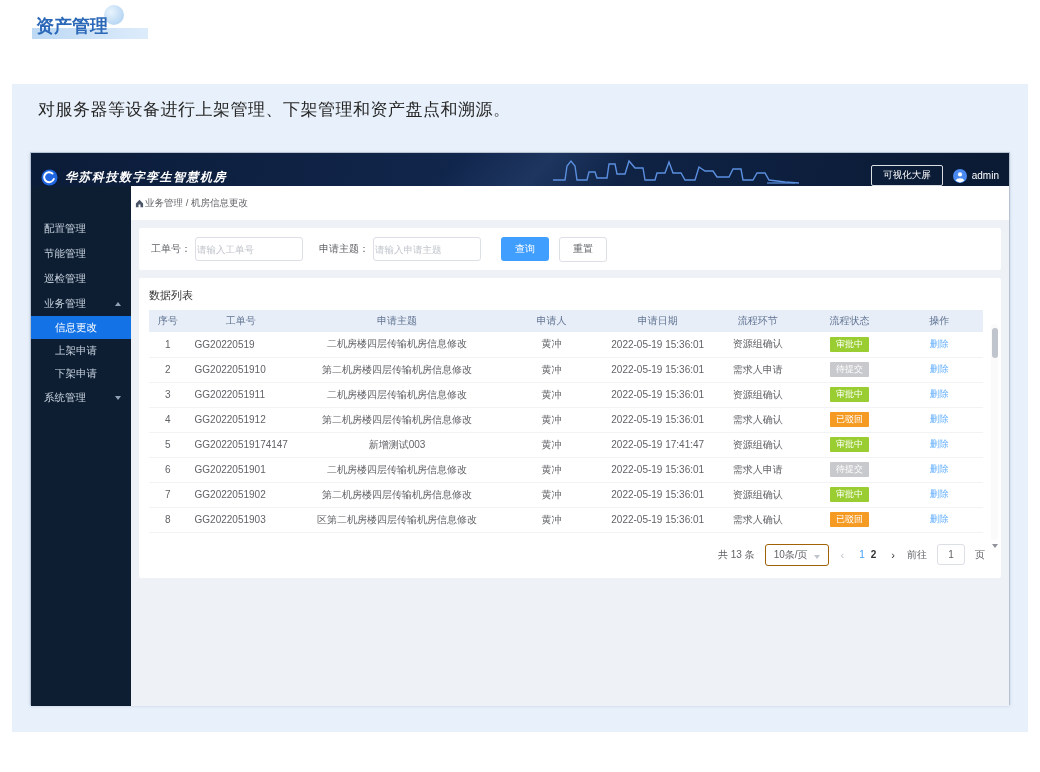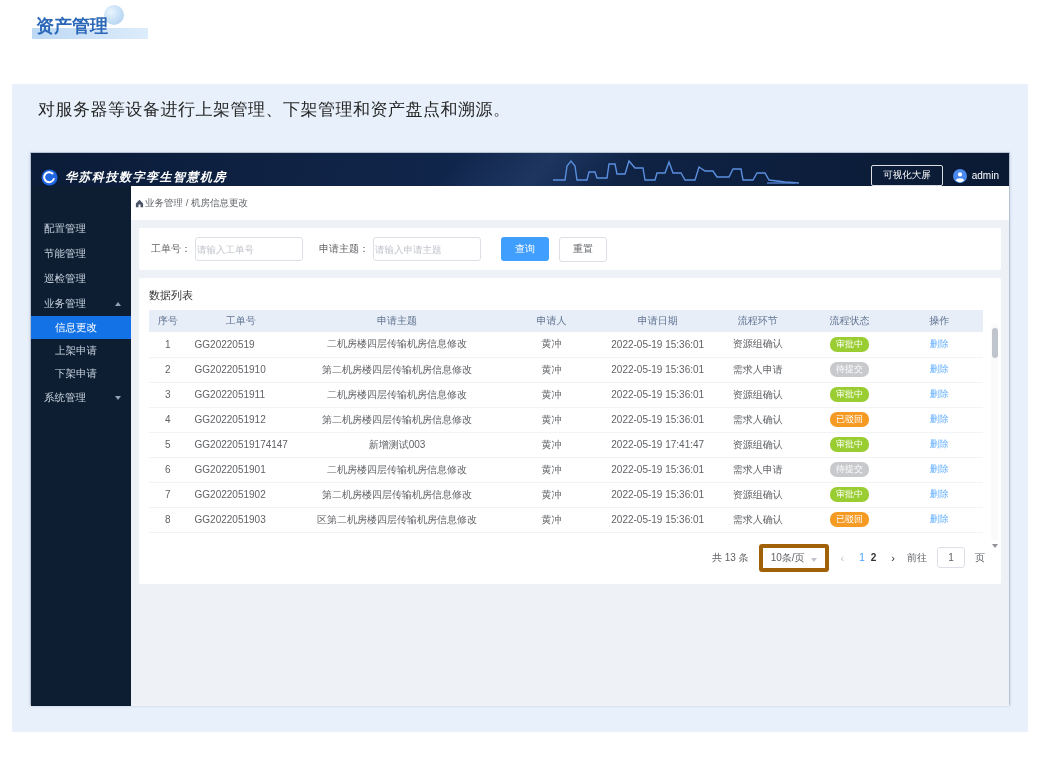--- a/index.html
+++ b/index.html
@@ -69,38 +69,38 @@
                font-size:10px; padding:4.5px 13px; cursor:pointer; margin-left:10px; }
 
   .data-card { margin:8px; background:#fff; padding:6px 10px 12px; border-radius:2px; position:relative; }
   .list-title { font-size:11px; color:#303133; margin:4px 0 7px; }
   table { width:calc(100% - 8px); border-collapse:collapse; table-layout:fixed; }
   thead th { background:#e8eef7; color:#5f7393; font-weight:normal; font-size:10px; height:22px;
              text-align:center; }
   tbody td { font-size:10px; color:#606266; height:25px; text-align:center;
              border-bottom:1px solid #f2f3f5; overflow:hidden; white-space:nowrap; }
   tbody td.ta-l { text-align:left; padding-left:8px; }
-  .badge { display:inline-block; min-width:32px; padding:2px 6px; border-radius:7px; color:#fff;
+  .badge { display:inline-block; min-width:32px; padding:2px 6px; border-radius:1px; color:#fff;
            font-size:9px; line-height:1.25; }
   .badge.green  { background:#9acd32; }
   .badge.gray   { background:#c8c9cc; }
   .badge.orange { background:#f59a23; }
   .link { color:#66b1ff; font-size:9.5px; cursor:pointer; }
 
   .tscroll { position:absolute; right:3px; top:46px; width:7px; height:216px; background:#fafafa;
              border-radius:4px; }
   .tscroll .thumb { position:absolute; top:4px; left:0.5px; width:6px; height:30px; background:#c0c4cc;
              border-radius:3px; cursor:grab; }
   .tscroll .arrow-down { position:absolute; bottom:-8px; left:0.5px; width:0; height:0;
              border-left:3px solid transparent; border-right:3px solid transparent;
              border-top:4px solid #909399; }
 
   .pagination { margin-top:11px; display:flex; justify-content:flex-end; align-items:center;
                 gap:10px; font-size:10px; color:#606266; padding-right:6px; }
-  .pg-size { position:relative; border:4px solid #a16207; border-radius:3px; padding:3px 20px 3px 8px;
+  .pg-size { position:relative; border:1px solid #a16207; border-radius:3px; padding:3px 20px 3px 8px;
              color:#606266; cursor:pointer; }
   .pg-arrow { font-size:11px; color:#303133; cursor:pointer; padding:0 2px; }
   .pg-arrow.disabled { color:#c0c4cc; }
   .pg-num { cursor:pointer; padding:0 3px; color:#303133; }
   .pg-num.active { color:#409eff; }
   .pg-num.b { font-weight:bold; }
   .goto-input { width:28px; height:21px; border:1px solid #dcdfe6; border-radius:3px; text-align:center;
                 font-size:10px; color:#606266; outline:none;
                 font-family:"Liberation Sans","DejaVu Sans",sans-serif; }
 </style>

